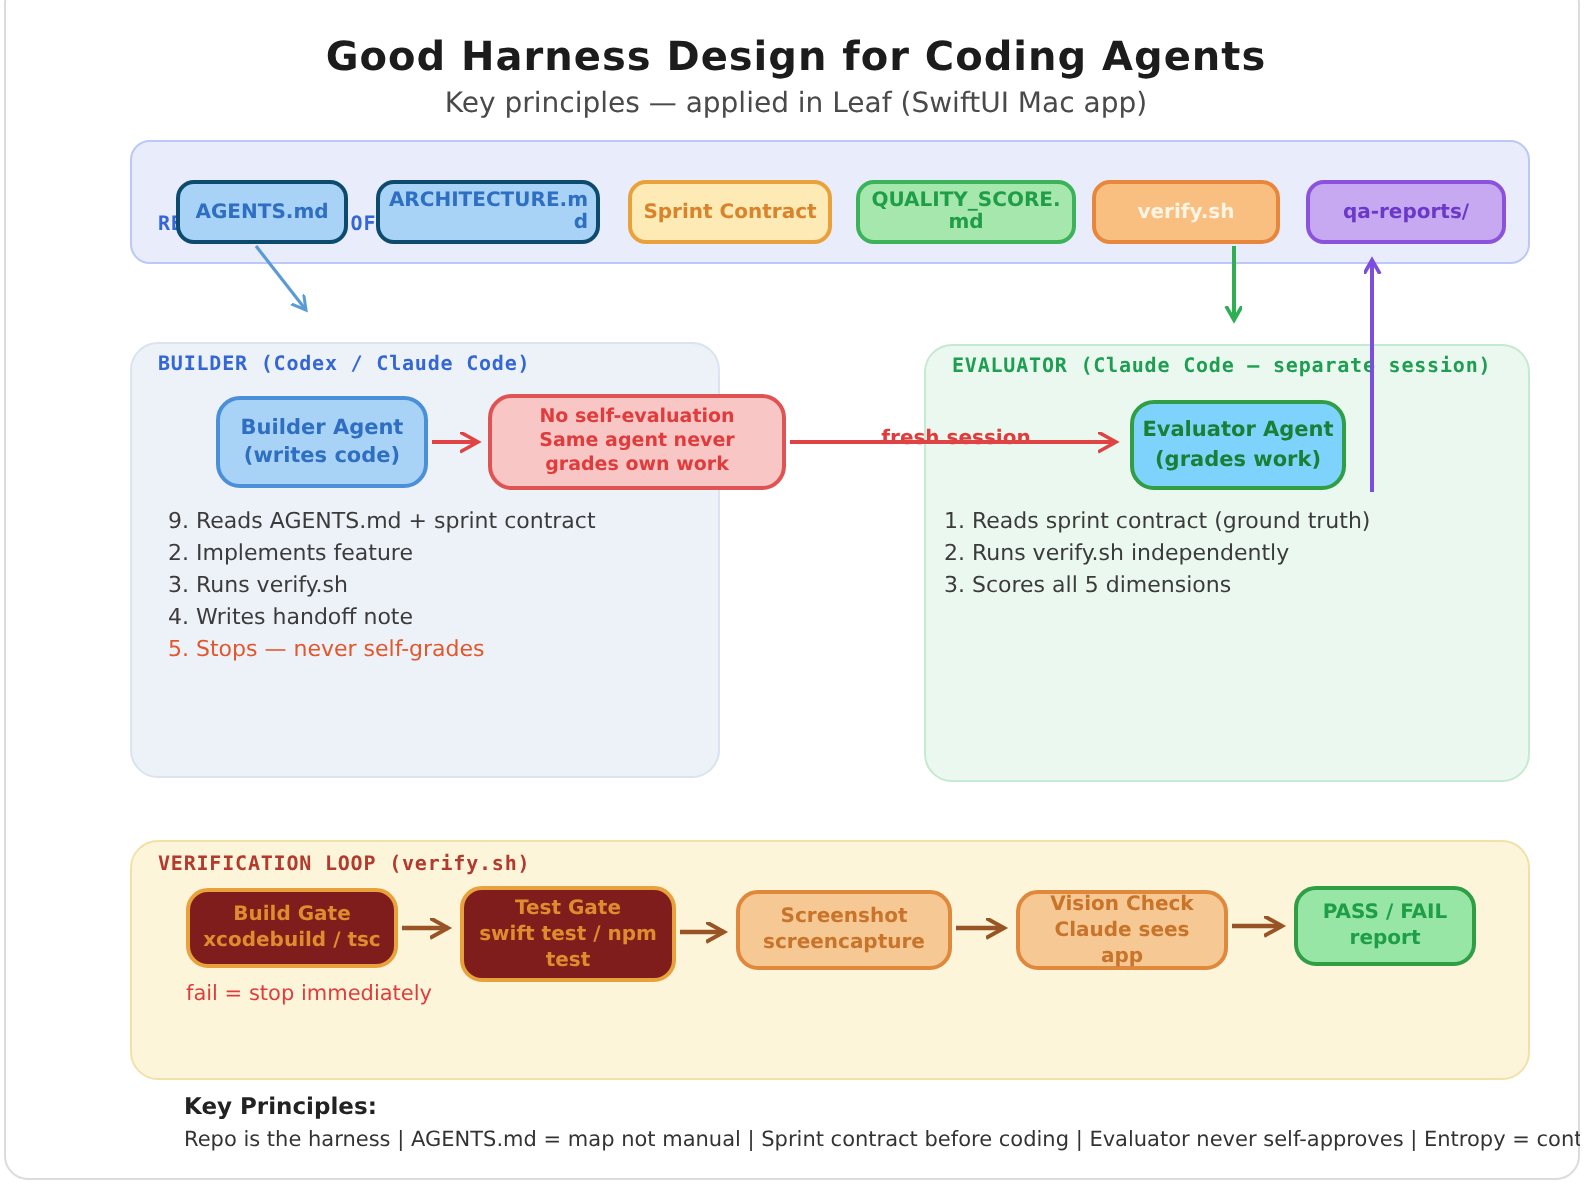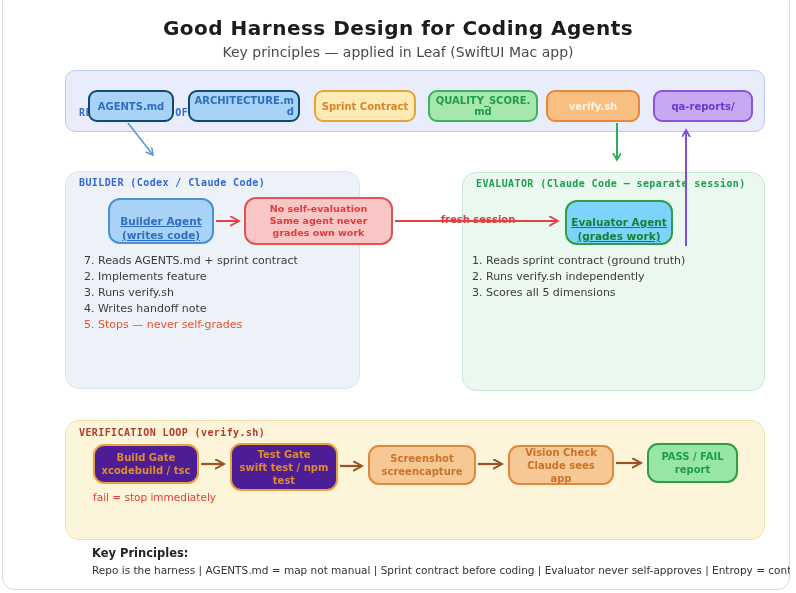--- a/index.html
+++ b/index.html
@@ -16,33 +16,33 @@
   .chip{position:absolute;top:90px;height:32px;border-radius:9px;box-sizing:border-box;display:flex;align-items:center;justify-content:center;text-align:center;font-size:10px;font-weight:bold;line-height:1.1;padding:0 4px;word-break:break-all;}
   .c-blue{background:#a8d3f6;border:2px solid #0c4a6e;color:#2e6fc2;text-align:right;}
   .c-yellow{background:#fdeab4;border:2px solid #e9a23b;color:#d9842c;}
   .c-green{background:#a6e7ad;border:2px solid #3cb35a;color:#1f9e47;}
   .c-orange{background:#f8bf81;border:2px solid #e8863b;color:#fdf4e3;}
   .c-purple{background:#c7a9f2;border:2px solid #8b53dc;color:#6c38c8;}
   .builder-panel{left:65px;top:171px;width:295px;height:218px;background:#edf1f8;border:1.5px solid #dbe2f0;border-radius:14px;}
   .builder-header{left:79px;top:177px;color:#3467d6;}
   .eval-panel{left:462px;top:172px;width:303px;height:219px;background:#ebf8ef;border:1.5px solid #c6e9d1;border-radius:14px;}
   .eval-header{left:476px;top:178px;color:#1d9e50;}
-  .agent{position:absolute;border-radius:12px;box-sizing:border-box;display:flex;flex-direction:column;align-items:center;justify-content:flex-end;text-align:center;font-size:10.5px;font-weight:bold;line-height:1.35;text-decoration:underline;}
+  .agent{position:absolute;border-radius:12px;box-sizing:border-box;display:flex;flex-direction:column;align-items:center;justify-content:center;text-align:center;font-size:10.5px;font-weight:bold;line-height:1.35;}
   .agent-blue{left:108px;top:198px;width:106px;height:46px;background:#a8d3f6;border:2.5px solid #4a90d8;color:#2e6fc2;}
   .agent-green{left:565px;top:200px;width:108px;height:45px;background:#7dd3fc;border:2.5px solid #2f9e44;color:#187f35;}
   .warning-box{left:244px;top:197px;width:149px;height:48px;background:#f9c6c6;border:2.5px solid #df5353;border-radius:12px;box-sizing:border-box;display:flex;flex-direction:column;align-items:center;justify-content:center;text-align:center;font-size:9.5px;font-weight:bold;color:#e03c3c;line-height:1.25;padding:0 22px;}
   .steps{font-size:11px;color:#3b3b3b;line-height:16px;}
   .steps div{white-space:nowrap;}
   .builder-steps{left:84px;top:253px;}
   .eval-steps{left:472px;top:253px;}
   .fresh-label{left:428px;top:214px;width:100px;text-align:center;color:#e03c3c;font-size:10px;font-weight:bold;}
   .verify-panel{left:65px;top:420px;width:700px;height:120px;background:#fcf5da;border:1.5px solid #f1e1a9;border-radius:14px;}
   .verify-header{left:79px;top:427px;color:#b23b2e;}
   .stage{position:absolute;border-radius:11px;box-sizing:border-box;display:flex;flex-direction:column;align-items:center;justify-content:center;text-align:center;font-size:10px;font-weight:bold;line-height:1.3;padding:2px 6px;}
-  .s-yellow{background:#4c1d95;border:2.5px solid #e9a23b;color:#dd8c2e;}
+  .s-yellow{background:#7f1d1d;border:2.5px solid #e9a23b;color:#dd8c2e;}
   .s-orange{background:#f6c894;border:2.5px solid #e0883c;color:#c9742b;}
   .s-green{background:#97e6a5;border:2.5px solid #2f9e44;color:#1e9e46;text-align:right;}
   .fail-note{left:93px;top:491px;color:#e03c3c;font-size:10.5px;}
   .footer-heading{left:92px;top:546px;font-size:11.5px;font-weight:600;color:#222;}
   .footer-line{left:92px;top:564px;width:698px;font-size:10.5px;color:#333;white-space:nowrap;overflow:hidden;}
   svg.overlay{position:absolute;left:0;top:0;width:796px;height:593px;pointer-events:none;}
 </style>
 </head>
 <body>
 
@@ -65,21 +65,21 @@
   <div class="abs panel-header builder-header">BUILDER (Codex / Claude Code)</div>
   <div class="agent agent-blue">
     <div>Builder Agent</div>
     <div>(writes code)</div>
   </div>
   <div class="abs warning-box">
     <div>No self-evaluation</div>
     <div>Same agent never grades own work</div>
   </div>
   <div class="abs steps builder-steps">
-      <div>7. Reads AGENTS.md + sprint contract</div>
+      <div>9. Reads AGENTS.md + sprint contract</div>
       <div>2. Implements feature</div>
       <div>3. Runs verify.sh</div>
       <div>4. Writes handoff note</div>
       <div style="color: rgb(226, 87, 43);">5. Stops — never self-grades</div>
     </div>
 
   <div class="abs panel eval-panel"></div>
   <div class="abs panel-header eval-header">EVALUATOR (Claude Code — separate session)</div>
   <div class="agent agent-green">
     <div>Evaluator Agent</div>

